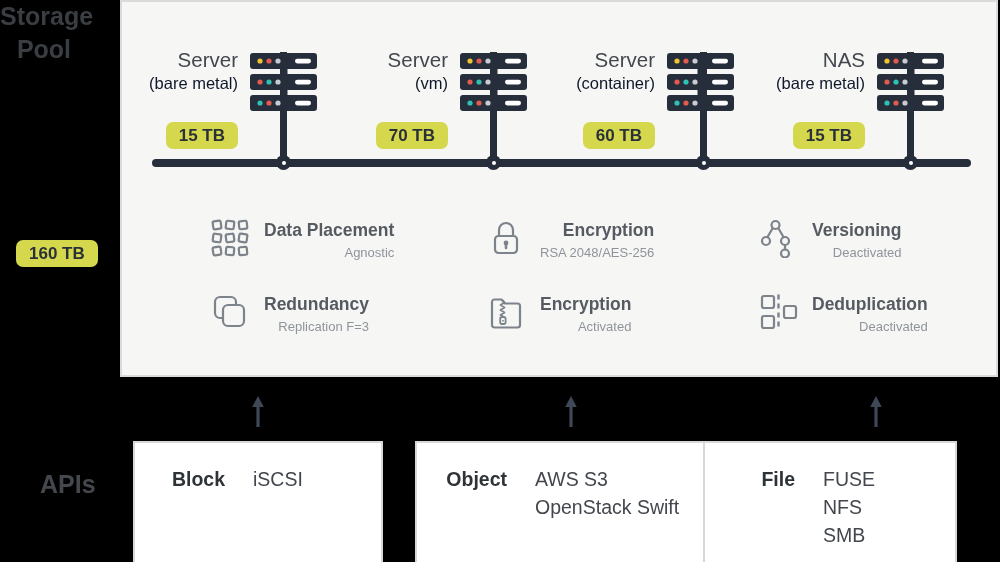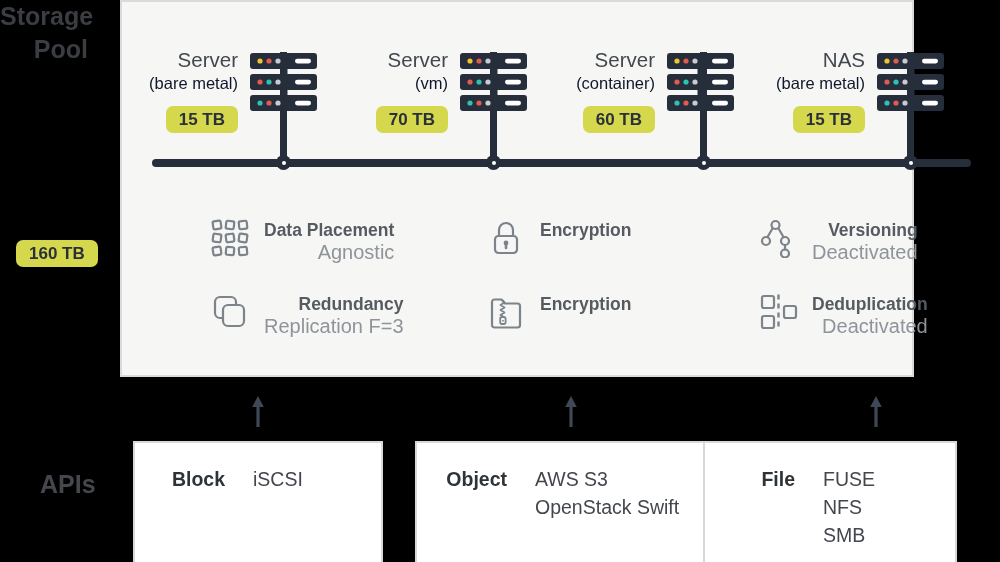--- a/index.html
+++ b/index.html
@@ -1,53 +1,53 @@
 <!DOCTYPE html>
 <html><head>
 <meta charset="utf-8">
 <style>
   html,body{margin:0;padding:0;background:#000;}
   .stage{position:relative;width:1000px;height:562px;background:#000;overflow:hidden;
          font-family:"Liberation Sans", sans-serif;}
 
   
-  .pool-label{position:absolute;left:0;top:140;width:88px;text-align:right;
+  .pool-label{position:absolute;left:0;top:140;width:88px;text-align:center;
               color:#3a3e43;font-size:25px;font-weight:bold;line-height:33px;}
   .badge{display:inline-block;background:#d5d84d;color:#2a3038;font-weight:bold;
          font-size:17px;border-radius:7px;padding:3px 13px;line-height:21px;margin-top:24px;}
   .pool-badge{position:absolute;left:16px;top:216px;}
   .apis-label{position:absolute;left:40px;top:470px;color:#44474c;
               font-size:25px;font-weight:bold;}
 
   
-  .panel{position:absolute;left:120px;top:0;width:794px;height:377px;
+  .panel{position:absolute;left:120px;top:0;width:878px;height:377px;
          background:#f6f6f5;border:2px solid #dadada;box-sizing:border-box;}
   .bus{position:absolute;left:30px;top:157px;width:819px;height:8px;
        background:#262d3b;border-radius:4px;}
   .stem{position:absolute;top:50px;width:7px;height:112px;background:#262d3b;}
   .bus-node{position:absolute;top:153px;width:15px;height:15px;border-radius:50%;
             background:#262d3b;}
   .bus-node .dot{position:absolute;left:5.5px;top:5.5px;width:4px;height:4px;
                  border-radius:50%;background:#ffffff;}
 
   
   .node-group{position:absolute;top:45px;display:flex;align-items:flex-start;}
   .node-labels{width:130px;text-align:right;margin-right:12px;}
   .node-name{font-size:20.5px;color:#43474e;line-height:25px;}
   .node-type{font-size:16.5px;color:#0f172a;line-height:21px;margin-top:1px;}
-  .node-badge{margin-top:12px;}
+  .node-badge{margin-top:28px;}
   .rack{margin-top:6px;flex-shrink:0;}
 
   
   .features{position:absolute;left:88px;top:216px;display:grid;
             grid-template-columns:276px 272px auto;row-gap:28px;}
   .feature{display:flex;align-items:flex-start;gap:14px;text-align:right;}
   .feature svg{flex-shrink:0;}
   .feature-title{font-size:17.5px;font-weight:bold;color:#565b62;line-height:22px;margin-top:1px;}
-  .feature-value{font-size:20px;color:#8f949b;line-height:23px;}
+  .feature-value{font-size:13px;color:#8f949b;line-height:23px;}
 
   
   .up-arrow{position:absolute;top:395px;}
 
   
   .api-box{position:absolute;top:441px;height:140px;background:#ffffff;
            border:2px solid #d8d8d8;box-sizing:border-box;padding-top:22px;}
   .api-row{display:flex;}
   .api-label{width:90px;text-align:right;font-size:19.5px;font-weight:bold;
              color:#2e3338;line-height:28px;flex-shrink:0;}
@@ -220,20 +220,21 @@
 
       <div class="feature">
         <svg width="40" height="40" viewBox="0 0 40 40" fill="none" stroke="#7d838b" stroke-width="2.2" stroke-linejoin="round">
           <path d="M13 18 v-6 a7 7 0 0 1 14 0 v6"></path>
           <rect x="9" y="18" width="22" height="17" rx="3.5"></rect>
           <circle cx="20" cy="25" r="2.4" fill="#7d838b" stroke="none"></circle>
           <path d="M20 26 v4" stroke-width="2.6" stroke-linecap="round"></path>
         </svg>
         <div>
           <div class="feature-title">Encryption</div>
+          <div class="feature-value">RSA 2048/AES-256</div>
         </div>
       </div>
 
       <div class="feature">
         <svg width="40" height="40" viewBox="0 0 40 40" fill="none" stroke="#7d838b" stroke-width="2.2" stroke-linecap="round">
           <path d="M14.5 10.5 L9.5 19"></path>
           <path d="M20.5 10.5 L25.5 19"></path>
           <path d="M27 27 L27 31.5"></path>
           <circle cx="17.5" cy="7" r="4"></circle>
           <circle cx="8" cy="23" r="4"></circle>
@@ -259,20 +260,21 @@
 
       <div class="feature">
         <svg width="40" height="40" viewBox="0 0 40 40" fill="none" stroke="#7d838b" stroke-width="2.2" stroke-linejoin="round">
           <path d="M6 33 V10 a2.5 2.5 0 0 1 2.5 -2.5 h7 l3.5 4 h12.5 a2.5 2.5 0 0 1 2.5 2.5 v19 a2.5 2.5 0 0 1 -2.5 2.5 h-23 a2.5 2.5 0 0 1 -2.5 -2.5 z"></path>
           <path d="M16.5 8.5 l2 2 l-4 2.5 l4 2.5 l-4 2.5 l4 2.5 l-4 2.5 l2.5 1.5" stroke-width="1.8"></path>
           <rect x="14.2" y="25" width="5.4" height="7" rx="1.8" stroke-width="1.8"></rect>
           <path d="M17 28 v1.6" stroke-width="1.6"></path>
         </svg>
         <div>
           <div class="feature-title">Encryption</div>
+          <div class="feature-value">Activated</div>
         </div>
       </div>
 
       <div class="feature">
         <svg width="40" height="40" viewBox="0 0 40 40" fill="none" stroke="#7d838b" stroke-width="2.2" stroke-linejoin="round">
           <rect x="4" y="4" width="12" height="12" rx="2"></rect>
           <rect x="4" y="24" width="12" height="12" rx="2"></rect>
           <rect x="26" y="14" width="12" height="12" rx="2"></rect>
           <path d="M20.5 2.5 V37.5" stroke-dasharray="5 4" stroke-width="2.4"></path>
         </svg>

